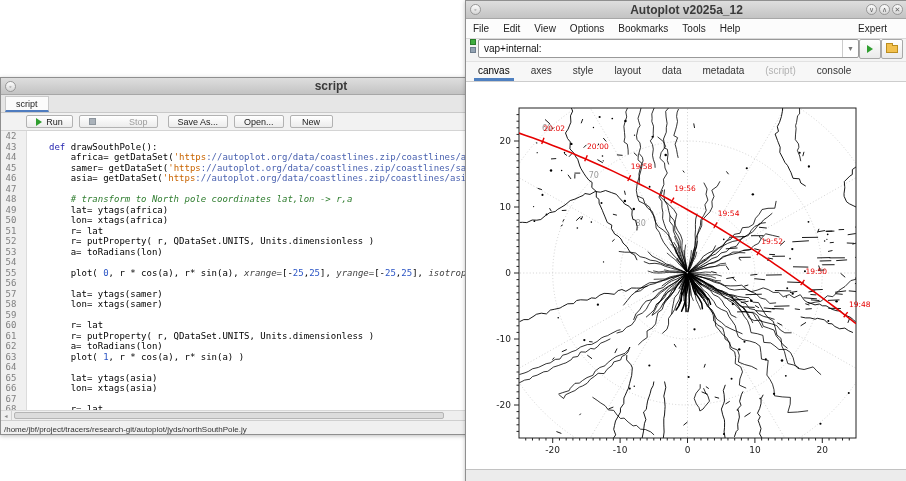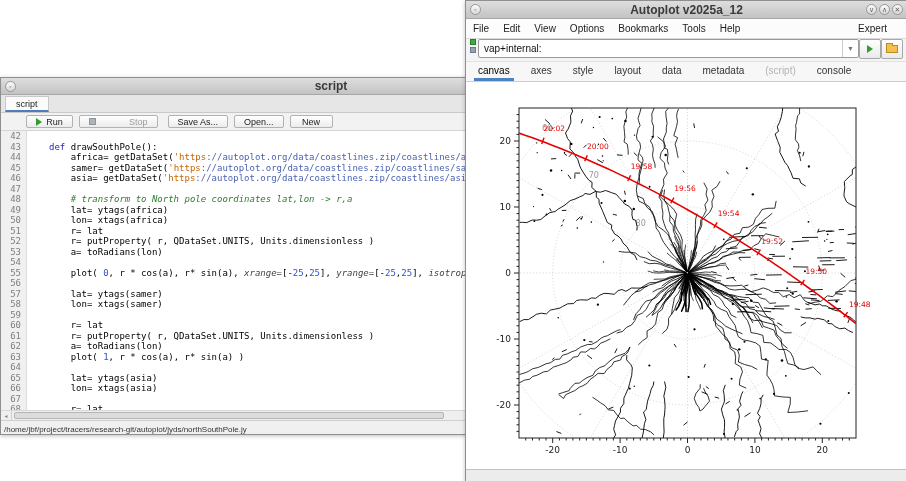--- a/index.html
+++ b/index.html
@@ -22,21 +22,21 @@
   .s-tab{background:#fbfbfb;border:1px solid #c9c9c9;border-bottom:none;font-size:9px;color:#222;
          padding:2px 10px 1px 10px;margin-left:4px;border-bottom:2px solid #4f7cbf;}
   .s-toolbar{height:17px;background:#f2f2f2;border-bottom:1px solid #d4d4d4;display:flex;align-items:center;}
   .tbtn{display:inline-flex;align-items:center;justify-content:center;gap:4px;height:13px;
         background:linear-gradient(#ffffff,#ececec);border:1px solid #b2b2b2;border-radius:2px;
         font-size:9px;color:#222;padding:0 9px;}
   .tbtn.disabled{color:#9c9c9c;gap:33px;}
   .play-tri{width:0;height:0;border-left:6px solid #2f9e2f;border-top:4px solid transparent;border-bottom:4px solid transparent;}
   .stop-sq{width:7px;height:7px;background:#aab2ba;border:1px solid #8d959d;box-sizing:border-box;}
   #editor{flex:1;display:grid;grid-template-columns:26px 1fr;overflow:hidden;background:#fff;}
-  #gutter{background:#f0f0f0;border-right:1px solid #dcdcdc;color:#7f7f7f;text-align:right;padding-right:5px;
+  #gutter{background:#f0f0f0;border-right:1px solid #dcdcdc;color:#7f7f7f;text-align:center;padding-right:5px;
           font:9px/10.5px "DejaVu Sans Mono",monospace;}
   #code{font:9px/10.5px "DejaVu Sans Mono",monospace;color:#000;white-space:pre;overflow:hidden;padding-left:22px;}
   .tok-com{color:#2f7d2f;font-style:italic;}
   .tok-str{color:#c86400;}
   .tok-url{color:#4a62b0;}
   .tok-kw{color:#2626b0;}
   .tok-num{color:#2a54c4;}
   .tok-arg{font-style:italic;color:#444;text-align:center;}
   #hscroll{height:9px;background:#efefef;border-top:1px solid #d8d8d8;display:flex;align-items:center;}
   #hs-arrow{width:10px;height:9px;font-size:6px;color:#888;display:flex;align-items:center;justify-content:center;border-right:1px solid #d0d0d0;}

